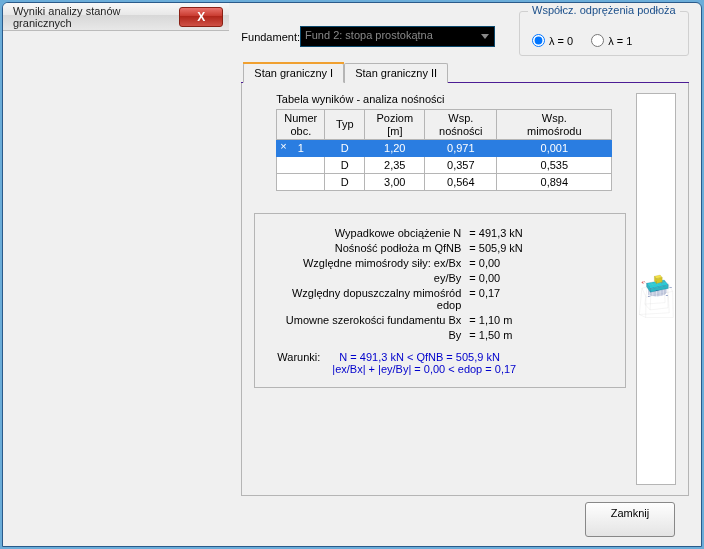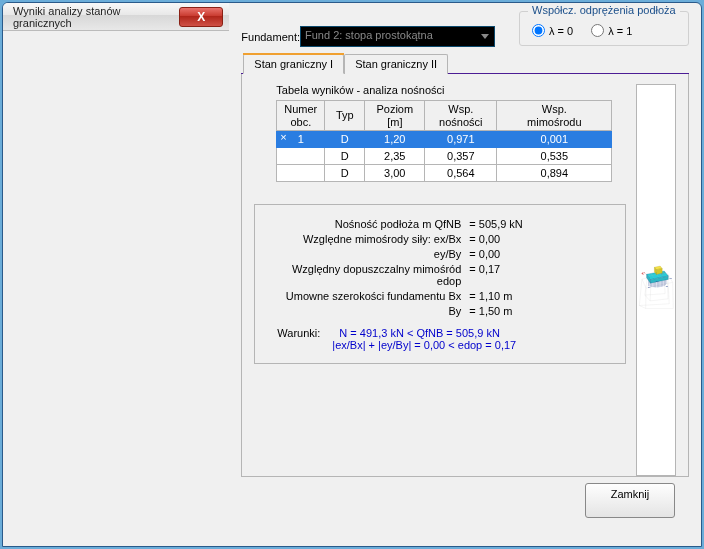--- a/index.html
+++ b/index.html
@@ -89,21 +89,21 @@
     background: #f0f0f0;
   }
   .groupbox .legend {
     position: absolute;
     top: -8px;
     left: 8px;
     background: #f0f0f0;
     padding: 0 4px;
     color: #1b4f8a;
   }
-  .radio-row { display: flex; gap: 18px; align-items: center; margin-top: 4px;}
+  .radio-row { display: flex; gap: 18px; align-items: center; margin-top: 14px;}
   .radio-row label { display: flex; align-items: center; gap: 4px; }
   input[type=radio] { margin:0; }
 
   .tabs {
     margin-top: 2px;
     display: flex;
     border-bottom: 1px solid #4c1d95;
     padding-left: 2px;
   }
   .tab {
@@ -125,21 +125,21 @@
     content:"";
     position:absolute;
     left:-1px; right:-1px; top:-2px;
     height:2px;
     background:#f0a030;
   }
 
   .panel {
     border: 1px solid #b5b5b5;
     border-top: none;
-    padding: 10px 12px 0 12px;
+    padding: 10px 12px 10px 12px;
     display: flex;
     gap: 10px;
   }
   .leftcol {
     width: 372px;
     display: flex;
     flex-direction: column;
   }
   .table-caption { margin: 0 0 4px 22px; }
   table.results {
@@ -306,20 +306,24 @@
               <td>D</td>
               <td>3,00</td>
               <td>0,564</td>
               <td>0,894</td>
             </tr>
           </tbody>
         </table>
 
         <div class="box">
           <div class="resline">
+              <span class="lab">Wypadkowe obciążenie  N</span>
+              <span class="val">= 491,3 kN</span>
+            </div>
+          <div class="resline">
               <span class="lab">Nośność podłoża  m QfNB</span>
               <span class="val">= 505,9 kN</span>
             </div>
           <div class="resline">
               <span class="lab">Względne mimośrody siły:  ex/Bx</span>
               <span class="val">= 0,00</span>
             </div>
           <div class="resline">
               <span class="lab">ey/By</span>
               <span class="val">= 0,00</span>

